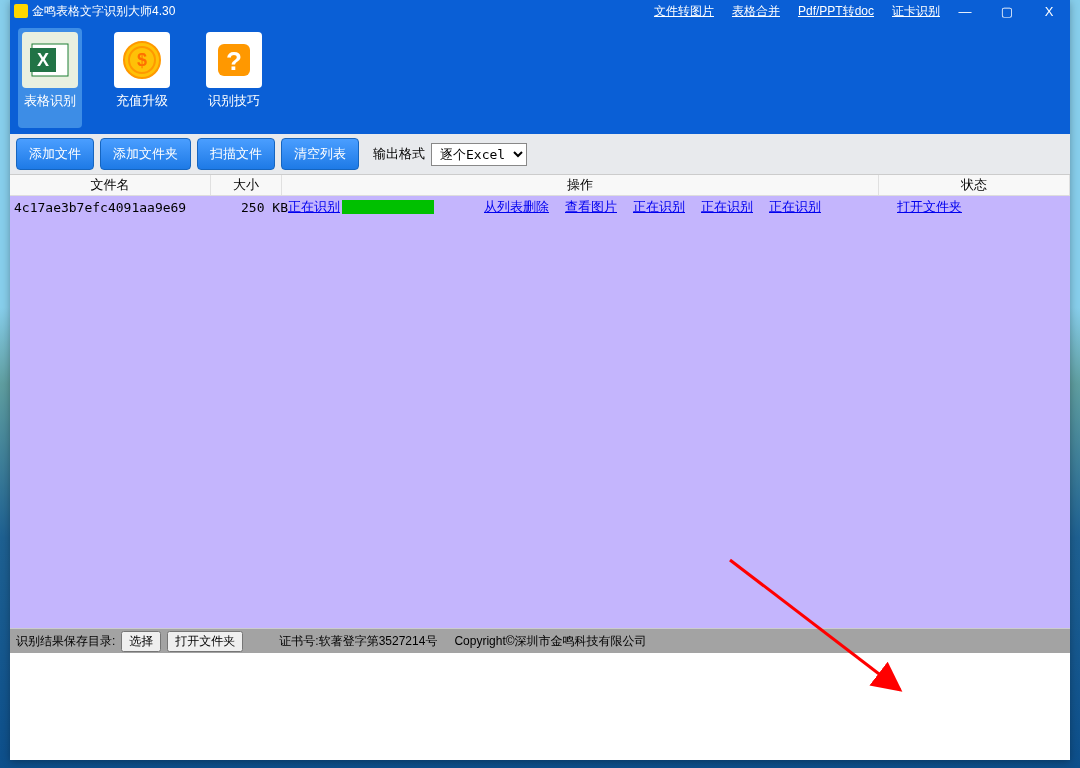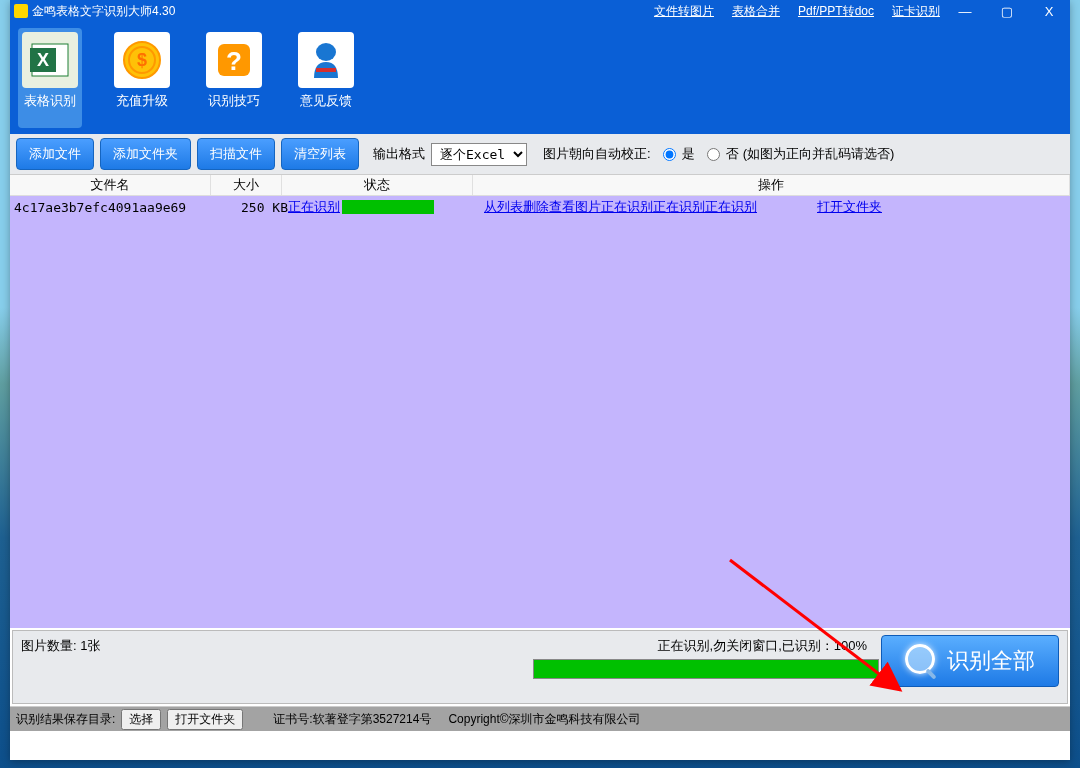--- a/index.html
+++ b/index.html
@@ -29,21 +29,21 @@
 .list-header{display:flex;background:#f8f8f8;border-bottom:1px solid #ddd;height:20px;font-size:13px}
 .col{border-right:1px solid #e0e0e0;display:flex;align-items:center;justify-content:center}
 .c-name{width:200px}
 .c-size{width:70px}
 .c-status{width:190px}
 .c-ops{flex:1}
 .list-row{display:flex;height:22px;font-size:13px;align-items:center;font-family:monospace}
 .list-row .v-name{width:200px;padding-left:4px;overflow:hidden;white-space:nowrap;font-family:monospace}
 .list-row .v-size{width:70px;text-align:right;padding-left:4px;font-family:monospace}
 .list-row .v-status{width:190px;display:flex;align-items:center}
-.list-row .v-ops{flex:1;display:flex;gap:0;padding-left:6px}
+.list-row .v-ops{flex:1;display:flex;gap:16px;padding-left:6px}
 .link{color:#0000EE;text-decoration:underline;cursor:pointer;font-family:"SimSun","Microsoft YaHei"}
 .progress-small{width:92px;height:14px;background:#00c000;margin-left:2px}
 .list-area{height:432px;background:#c4b5fd;overflow:auto}
 .status-panel{height:60px;background:#e8eaed;border:1px solid #bbb;margin:2px;padding:6px 8px;position:relative}
 .status-right{position:absolute;right:200px;top:6px;font-size:13px}
 .big-progress{position:absolute;left:520px;top:28px;width:344px;height:18px;background:#00c000;border:1px solid #888}
 .big-button{position:absolute;right:8px;top:4px;width:176px;height:50px;background:linear-gradient(to bottom,#5aaeff,#1e7ae6);border:1px solid #0d5bb8;border-radius:4px;display:flex;align-items:center;justify-content:center;color:#fff;font-size:22px;cursor:pointer;gap:8px}
 .magnifier{width:34px;height:34px;position:relative}
 .magnifier::before{content:"";position:absolute;width:24px;height:24px;border:3px solid #fff;border-radius:50%;background:rgba(200,230,255,0.6);box-shadow:0 0 6px rgba(255,255,255,0.8)}
 .magnifier::after{content:"";position:absolute;width:4px;height:12px;background:#88b8e8;left:24px;top:24px;transform:rotate(-45deg);border-radius:2px}
@@ -96,56 +96,38 @@
       </div>
       <div class="tool-item">
         <div class="tool-icon icon-help">
           <svg class="icon-svg" viewBox="0 0 48 48">
             <rect x="8" y="8" width="32" height="32" fill="#FF9800" rx="6"></rect>
             <text x="24" y="34" fill="#fff" font-size="26" font-weight="bold" text-anchor="middle">?</text>
           </svg>
         </div>
         <span>识别技巧</span>
       </div>
-      <div class="tool-item">
-        <div class="tool-icon icon-feedback">
-          <svg class="icon-svg" viewBox="0 0 48 48">
-            <ellipse cx="24" cy="16" rx="10" ry="9" fill="#1976d2"></ellipse>
-            <path d="M12 42 Q12 26 24 26 Q36 26 36 42 Z" fill="#1976d2"></path>
-            <rect x="14" y="32" width="20" height="4" fill="#d32f2f"></rect>
-          </svg>
-        </div>
-        <span>意见反馈</span>
-      </div>
     </div>
 
   <div class="action-bar">
     <button class="btn-blue">添加文件</button>
     <button class="btn-blue">添加文件夹</button>
     <button class="btn-blue">扫描文件</button>
     <button class="btn-blue">清空列表</button>
     <span class="lbl">输出格式</span>
     <select class="format-select">
       <option>逐个Excel</option>
     </select>
-    <div class="radio-row">
-      <span>图片朝向自动校正:</span>
-      <input type="radio" name="orient" checked="" style="">
-      <span>是</span>
-      <input type="radio" name="orient" style="">
-      <span>否</span>
-      <span>(如图为正向并乱码请选否)</span>
-    </div>
   </div>
 
   <div class="list-header">
     <div class="col c-name">文件名</div>
     <div class="col c-size">大小</div>
+    <div class="col c-ops">操作</div>
     <div class="col c-status">状态</div>
-    <div class="col c-ops">操作</div>
   </div>
 
   <div class="list-area" id="list-area">
       <div class="list-row">
         <div class="v-name">4c17ae3b7efc4091aa9e69</div>
         <div class="v-size">250 KB</div>
         <div class="v-status">
           <span class="link">正在识别</span>
           <div class="progress-small"></div>
         </div>
@@ -153,35 +135,26 @@
           <span class="link">从列表删除</span>
           <span class="link">查看图片</span>
           <span class="link">正在识别</span>
           <span class="link">正在识别</span>
           <span class="link">正在识别</span>
           <span class="link" style="margin-left:60px">打开文件夹</span>
         </div>
       </div>
     </div>
 
-  <div class="status-panel">
-    <span>图片数量: 1张</span>
-    <span class="status-right">正在识别,勿关闭窗口,已识别：100%</span>
-    <div class="big-progress"></div>
-    <div class="big-button">
-      <div class="magnifier"></div>
-      <span>识别全部</span>
-    </div>
-  </div>
 
   <div class="bottom-bar">
     <span>识别结果保存目录:</span>
     <button>选择</button>
     <button>打开文件夹</button>
-    <span style="margin-left:24px">证书号:软著登字第3527214号</span>
+    <span style="margin-left:30px">证书号:软著登字第3527214号</span>
     <span style="margin-left:11px">Copyright©深圳市金鸣科技有限公司</span>
   </div>
 </div>
 
 <svg class="arrow" style="left:720px;top:550px" width="220" height="170">
   <defs>
       <marker id="ah" markerWidth="12" markerHeight="12" refX="9" refY="5" orient="auto">
         <path d="M0,0 L10,5 L0,10 Z" fill="red"></path>
       </marker>
     </defs>

